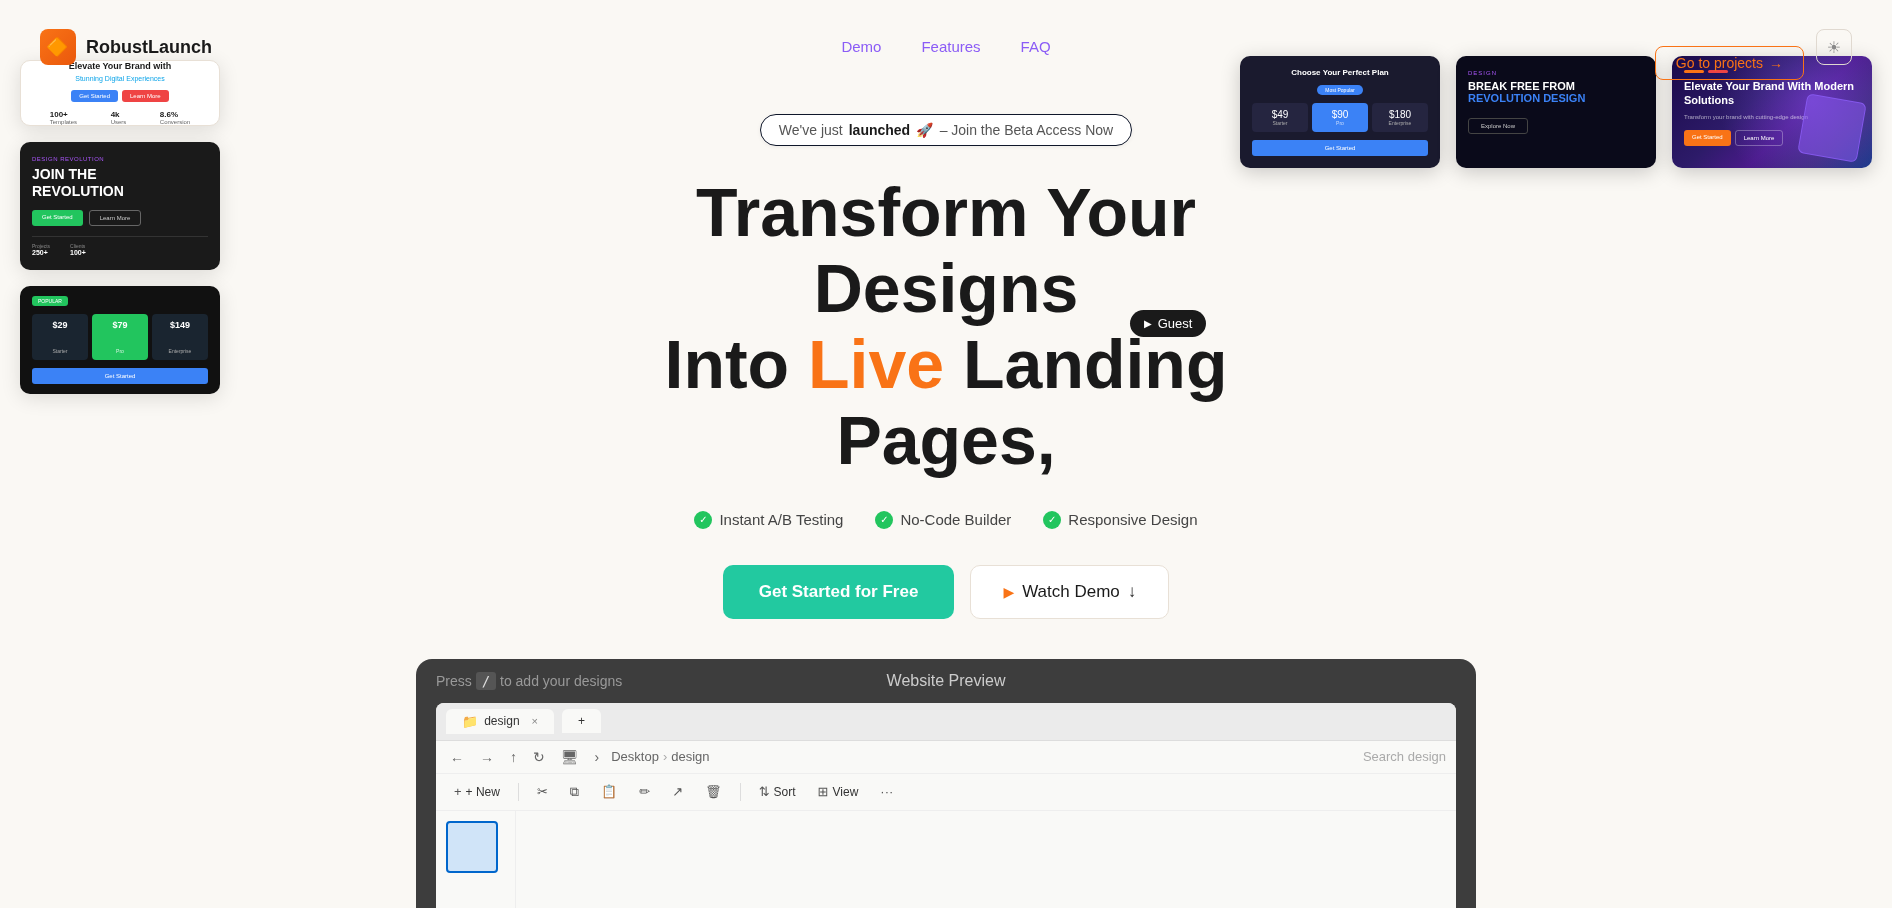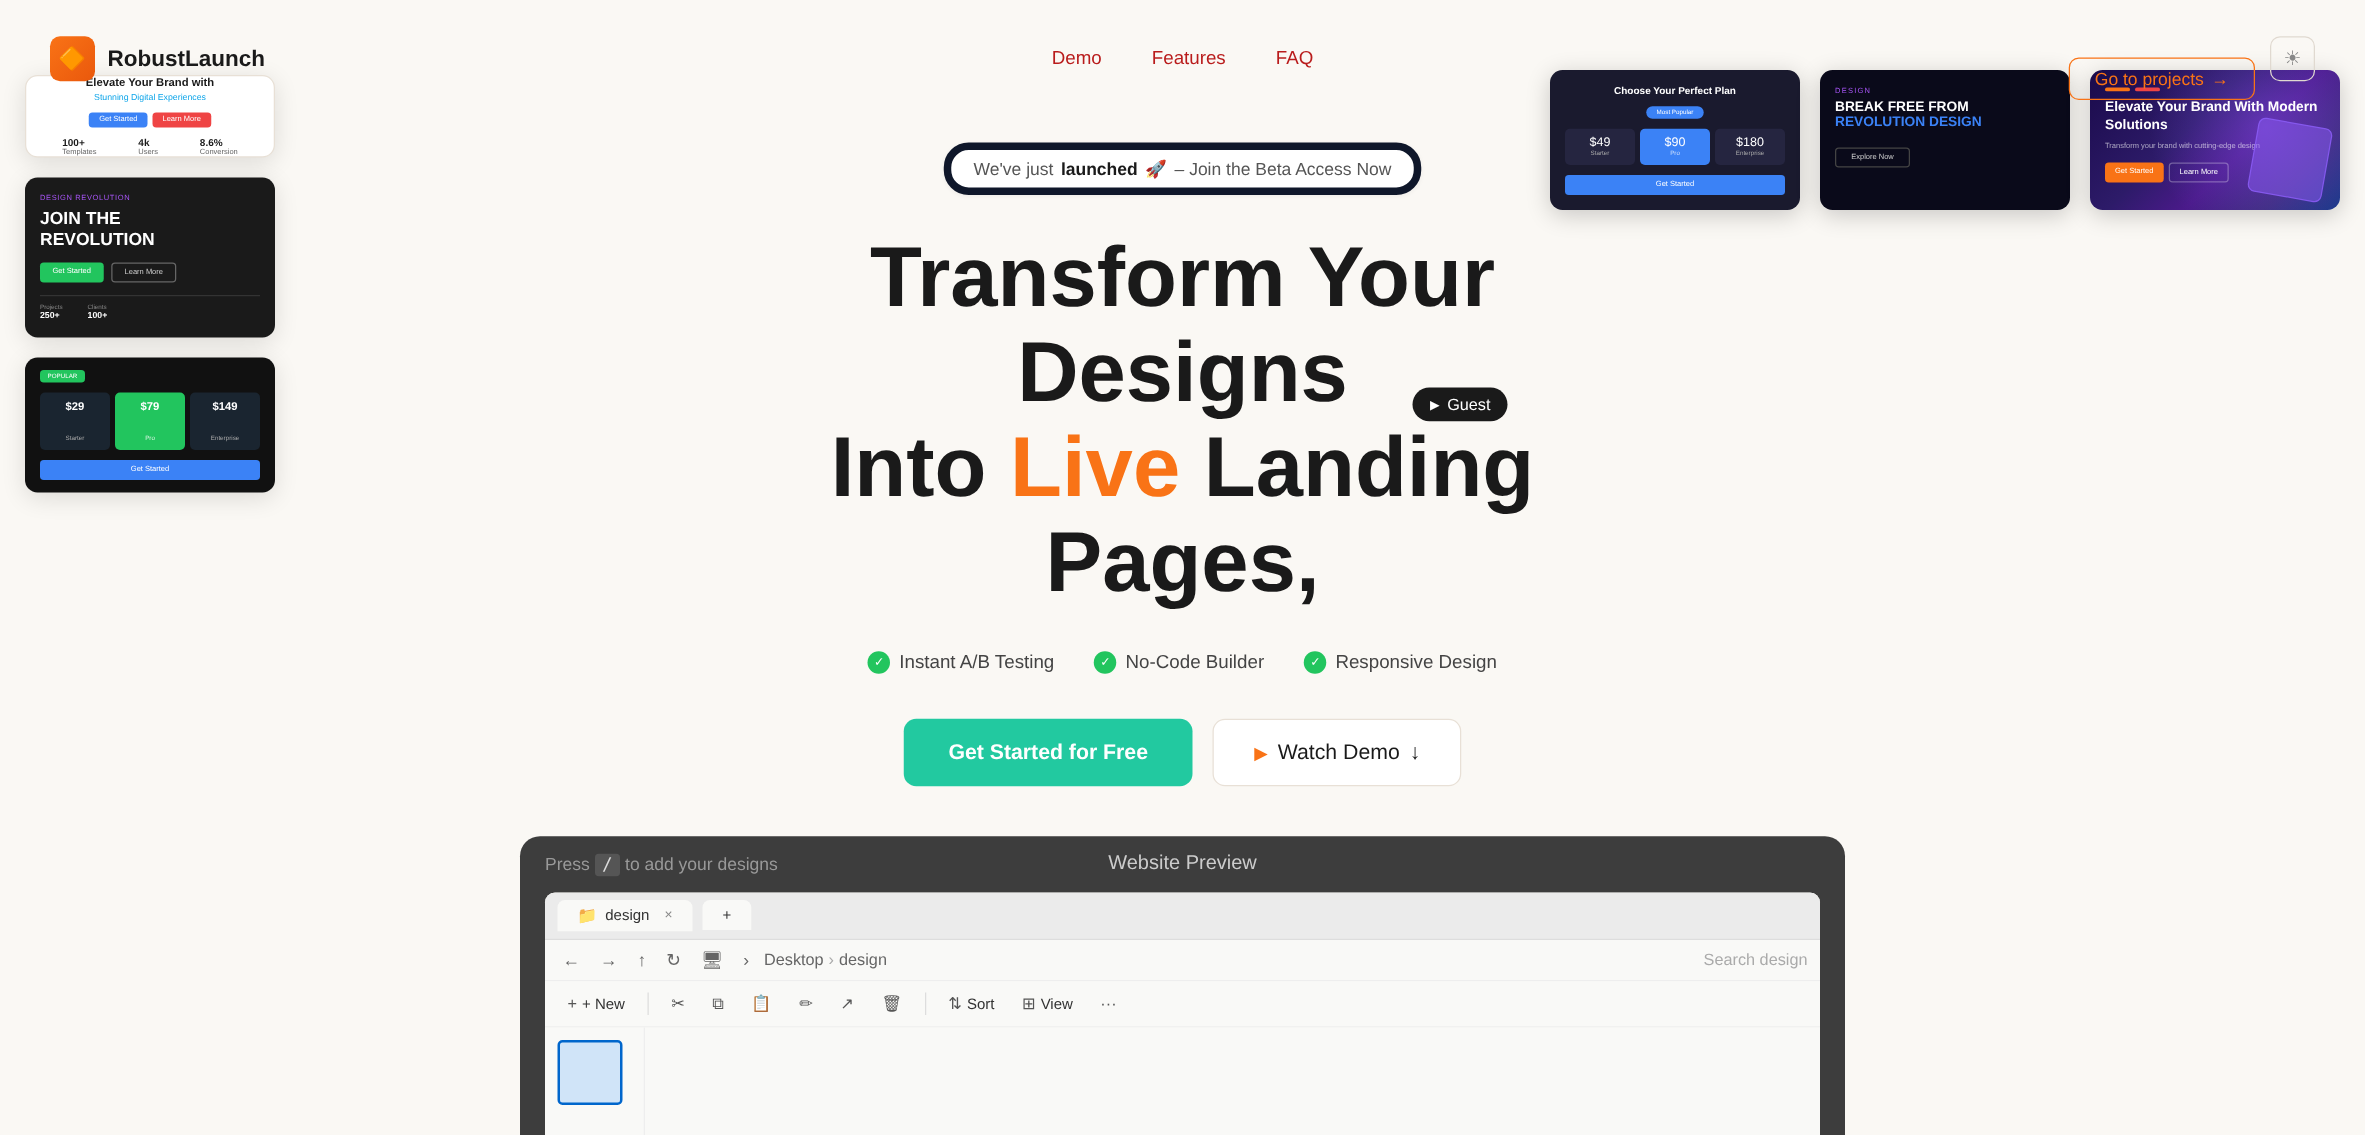--- a/index.html
+++ b/index.html
@@ -44,21 +44,21 @@
     .nav-links {
       display: flex;
       gap: 40px;
       list-style: none;
       position: absolute;
       left: 50%;
       transform: translateX(-50%);
     }
     .nav-links a {
       text-decoration: none;
-      color: #b91c1c;
+      color: #8b5cf6;
       font-size: 15px;
     }
     .nav-cta {
       display: flex;
       align-items: center;
       gap: 12px;
     }
     .btn-go-projects {
       padding: 8px 20px;
       border: 1.5px solid #f97316;
@@ -94,21 +94,21 @@
       align-items: center;
       text-align: center;
       padding: 20px 40px 0;
       position: relative;
     }
     .hero-badge {
       display: inline-flex;
       align-items: center;
       gap: 6px;
       background: white;
-      border: 6px solid #0f172a;
+      border: 1px solid #0f172a;
       border-radius: 20px;
       padding: 7px 18px;
       font-size: 14px;
       color: #555;
       margin-bottom: 28px;
       box-shadow: 0 1px 4px rgba(0,0,0,0.06);
     }
     .hero-badge strong { color: #1a1a1a; }
     .hero-title {
       font-size: 68px;

